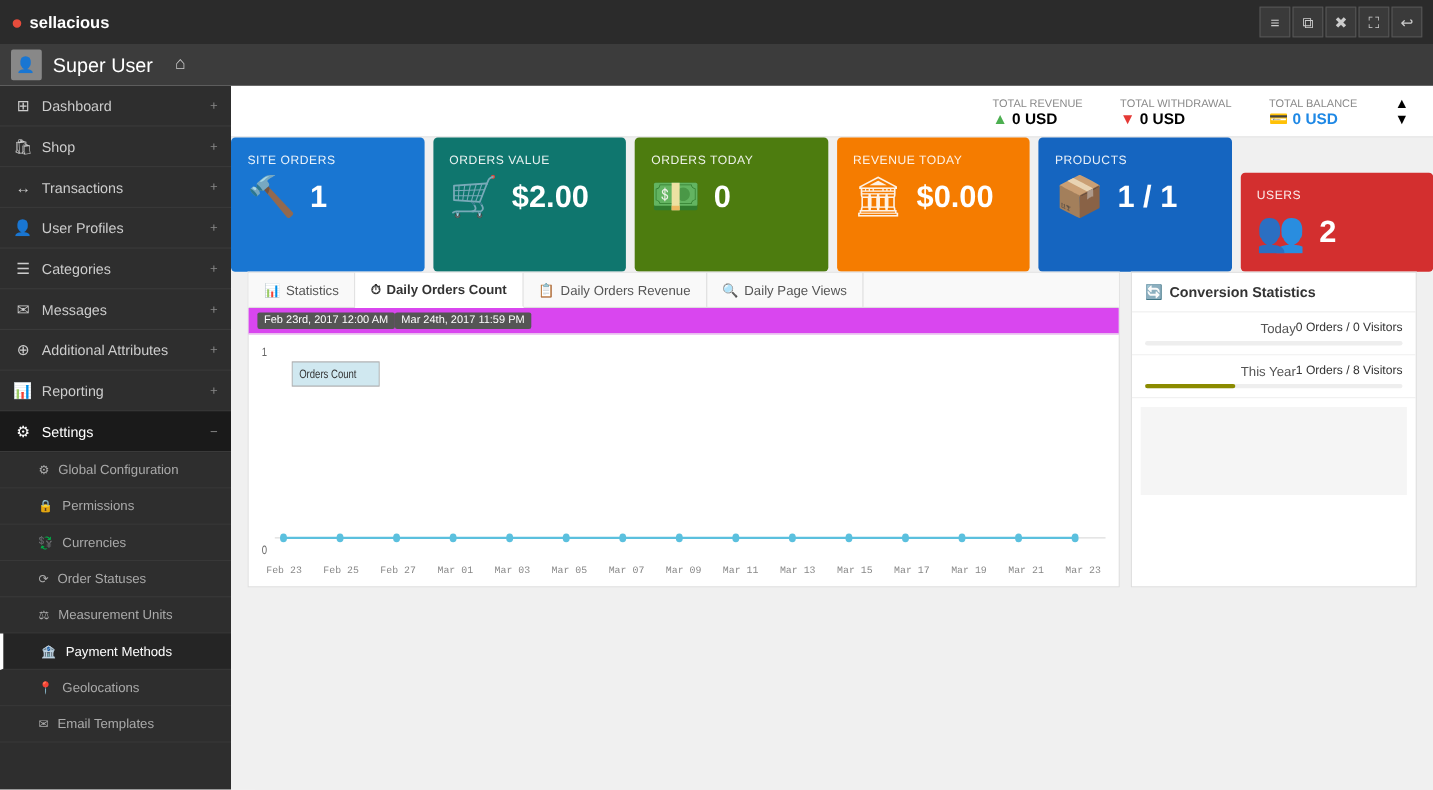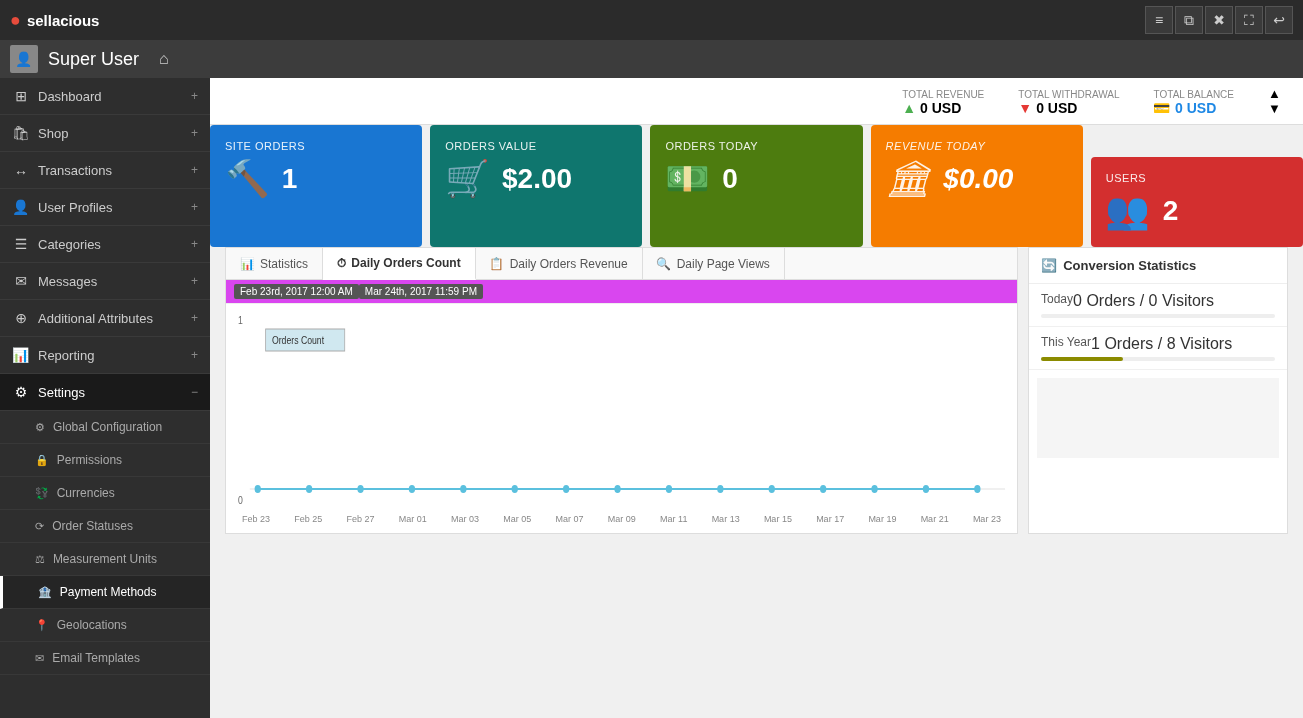--- a/index.html
+++ b/index.html
@@ -116,21 +116,21 @@
       border-radius: 4px;
       padding: 15px;
       color: #fff;
       display: flex;
       flex-direction: column;
       gap: 6px;
     }
     .tile-blue { background: #1976d2; }
     .tile-green { background: #0f766e; }
     .tile-cyan { background: #4d7c0f; }
-    .tile-orange { background: #f57c00; font-style: italic; }
+    .tile-orange { background: #f57c00; }
     .tile-navy { background: #1565c0; }
     .tile-red { background: #d32f2f; margin-top: 32px; }
     .tile-label { font-size: 11px; text-transform: uppercase; letter-spacing: 0.5px; opacity: 0.9; }
     .tile-body { display: flex; align-items: center; gap: 12px; }
     .tile-icon { font-size: 36px; opacity: 0.9; }
     .tile-value { font-size: 28px; font-weight: bold; }
 
     
     .chart-section { display: flex; gap: 0; padding: 0 15px 15px; gap: 10px; }
     .chart-main { flex: 1; background: #fff; border: 1px solid #ddd; }
@@ -162,29 +162,29 @@
       font-size: 10px;
       border-radius: 2px;
     }
 
     
     .chart-svg-container { padding: 5px 8px; }
 
     
     .conv-title { padding: 10px 12px; font-size: 13px; font-weight: bold; color: #333; border-bottom: 1px solid #eee; display: flex; align-items: center; gap: 6px; }
     .conv-row { padding: 8px 12px; border-bottom: 1px solid #f0f0f0; }
-    .conv-row-header { display: flex; justify-content: flex-start; margin-bottom: 4px; font-size: 12px; }
+    .conv-row-header { display: flex; justify-content: flex-end; margin-bottom: 4px; font-size: 12px; margin-left: 44px; }
     .conv-row-label { color: #555; }
-    .conv-row-value { color: #333; font-size: 16px; }
+    .conv-row-value { color: #333; font-size: 11px; }
     .conv-bar-bg { height: 4px; background: #eee; border-radius: 2px; }
     .conv-bar { height: 4px; background: #8b8b00; border-radius: 2px; }
     .conv-placeholder { height: 80px; background: #f5f5f5; margin: 8px; }
 
     
-    .chart-xaxis { display: flex; justify-content: space-between; padding: 2px 8px 4px; font-size: 9px; color: #888; }
+    .chart-xaxis { display: flex; justify-content: space-between; padding: 2px 8px 4px; font-size: 9px; color: #888; font-family: Liberation Mono, monospace; }
   </style>
 </head>
 <body>
 
 <div class="topbar">
   <div class="topbar-logo">
     <span style="color:#e74c3c;font-size:18px;">●</span>
     <span class="topbar-logo-text">sellacious</span>
   </div>
   <div class="topbar-icons">
@@ -356,20 +356,27 @@
         <div class="tile-body">
           <span class="tile-icon">💵</span>
           <span class="tile-value">0</span>
         </div>
       </div>
       <div class="tile tile-orange">
         <span class="tile-label">REVENUE TODAY</span>
         <div class="tile-body">
           <span class="tile-icon">🏛</span>
           <span class="tile-value">$0.00</span>
+        </div>
+      </div>
+      <div class="tile tile-navy">
+        <span class="tile-label">PRODUCTS</span>
+        <div class="tile-body">
+          <span class="tile-icon">📦</span>
+          <span class="tile-value">1 / 1</span>
         </div>
       </div>
       <div class="tile tile-red">
         <span class="tile-label">USERS</span>
         <div class="tile-body">
           <span class="tile-icon">👥</span>
           <span class="tile-value">2</span>
         </div>
       </div>
     </div>

